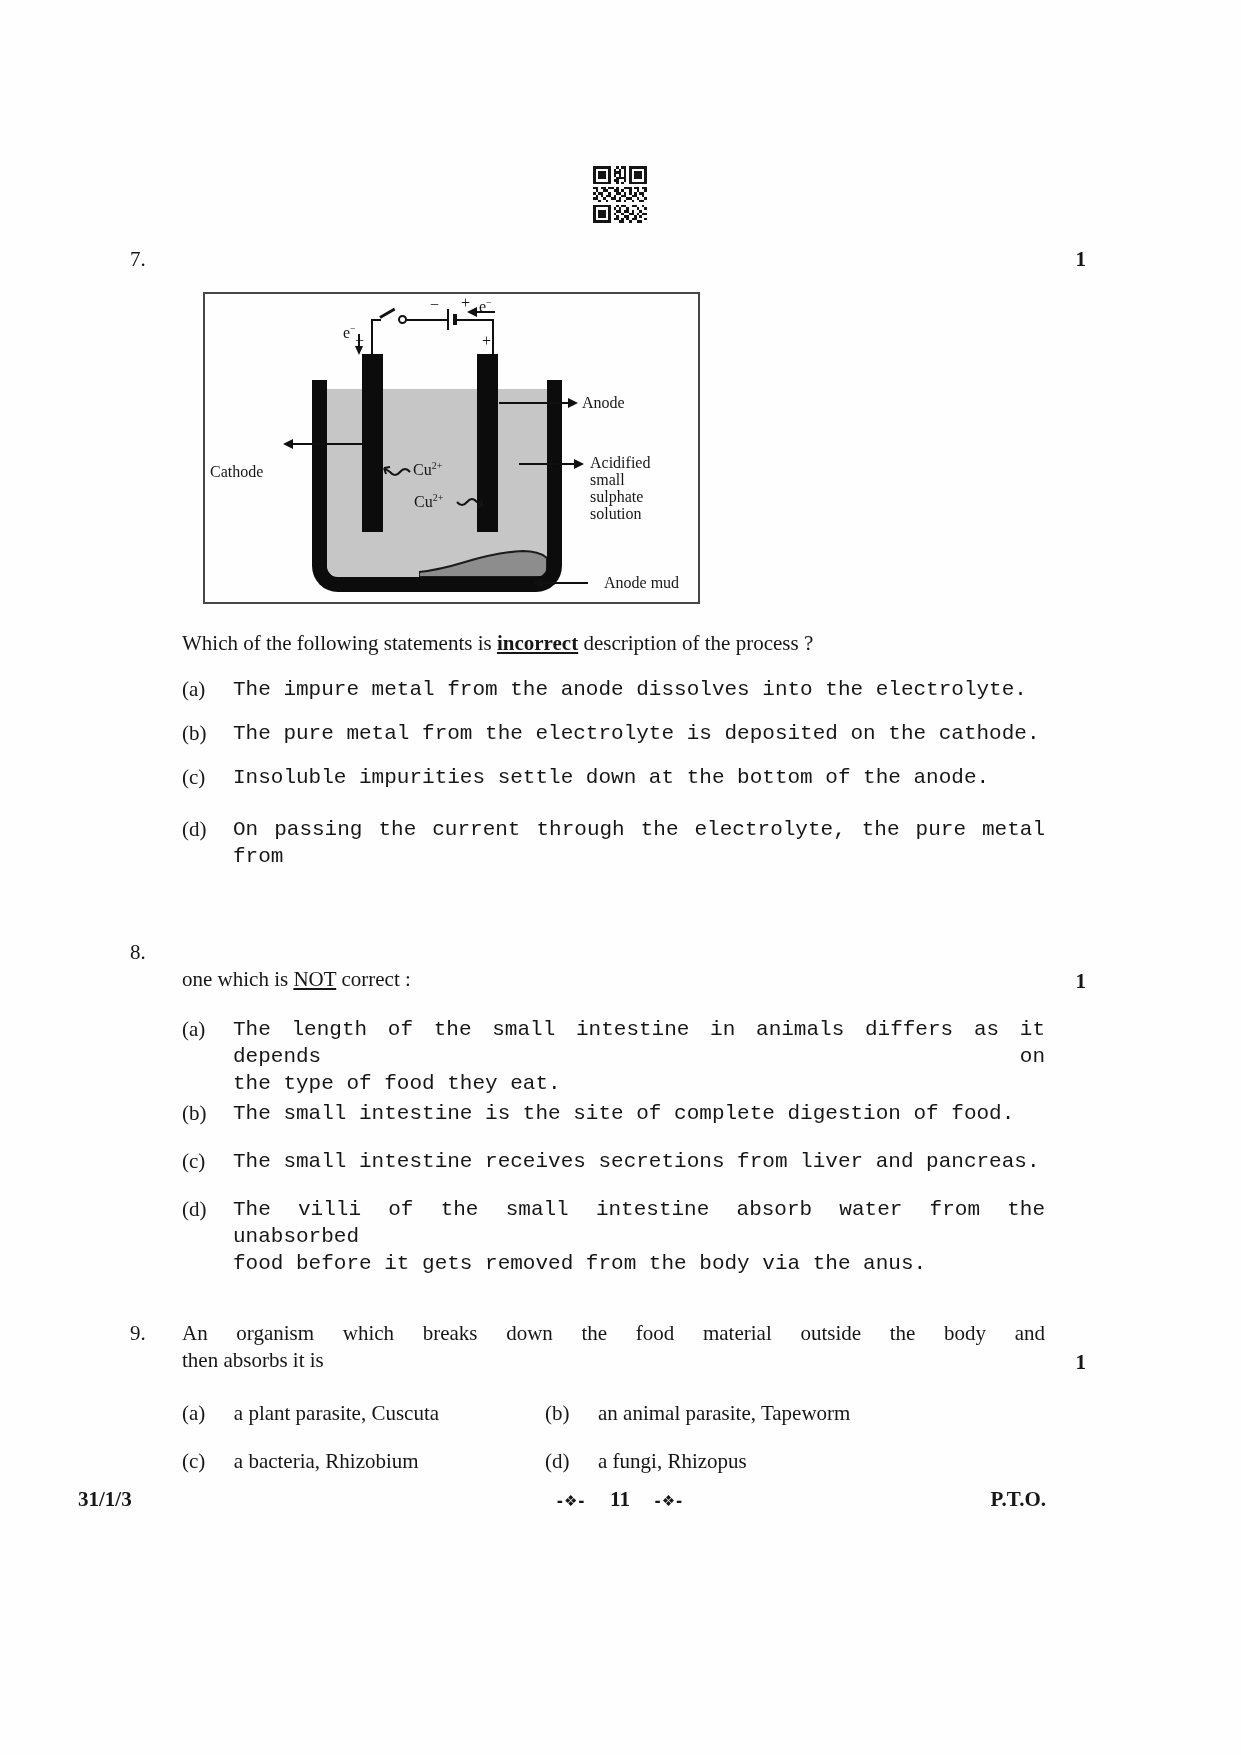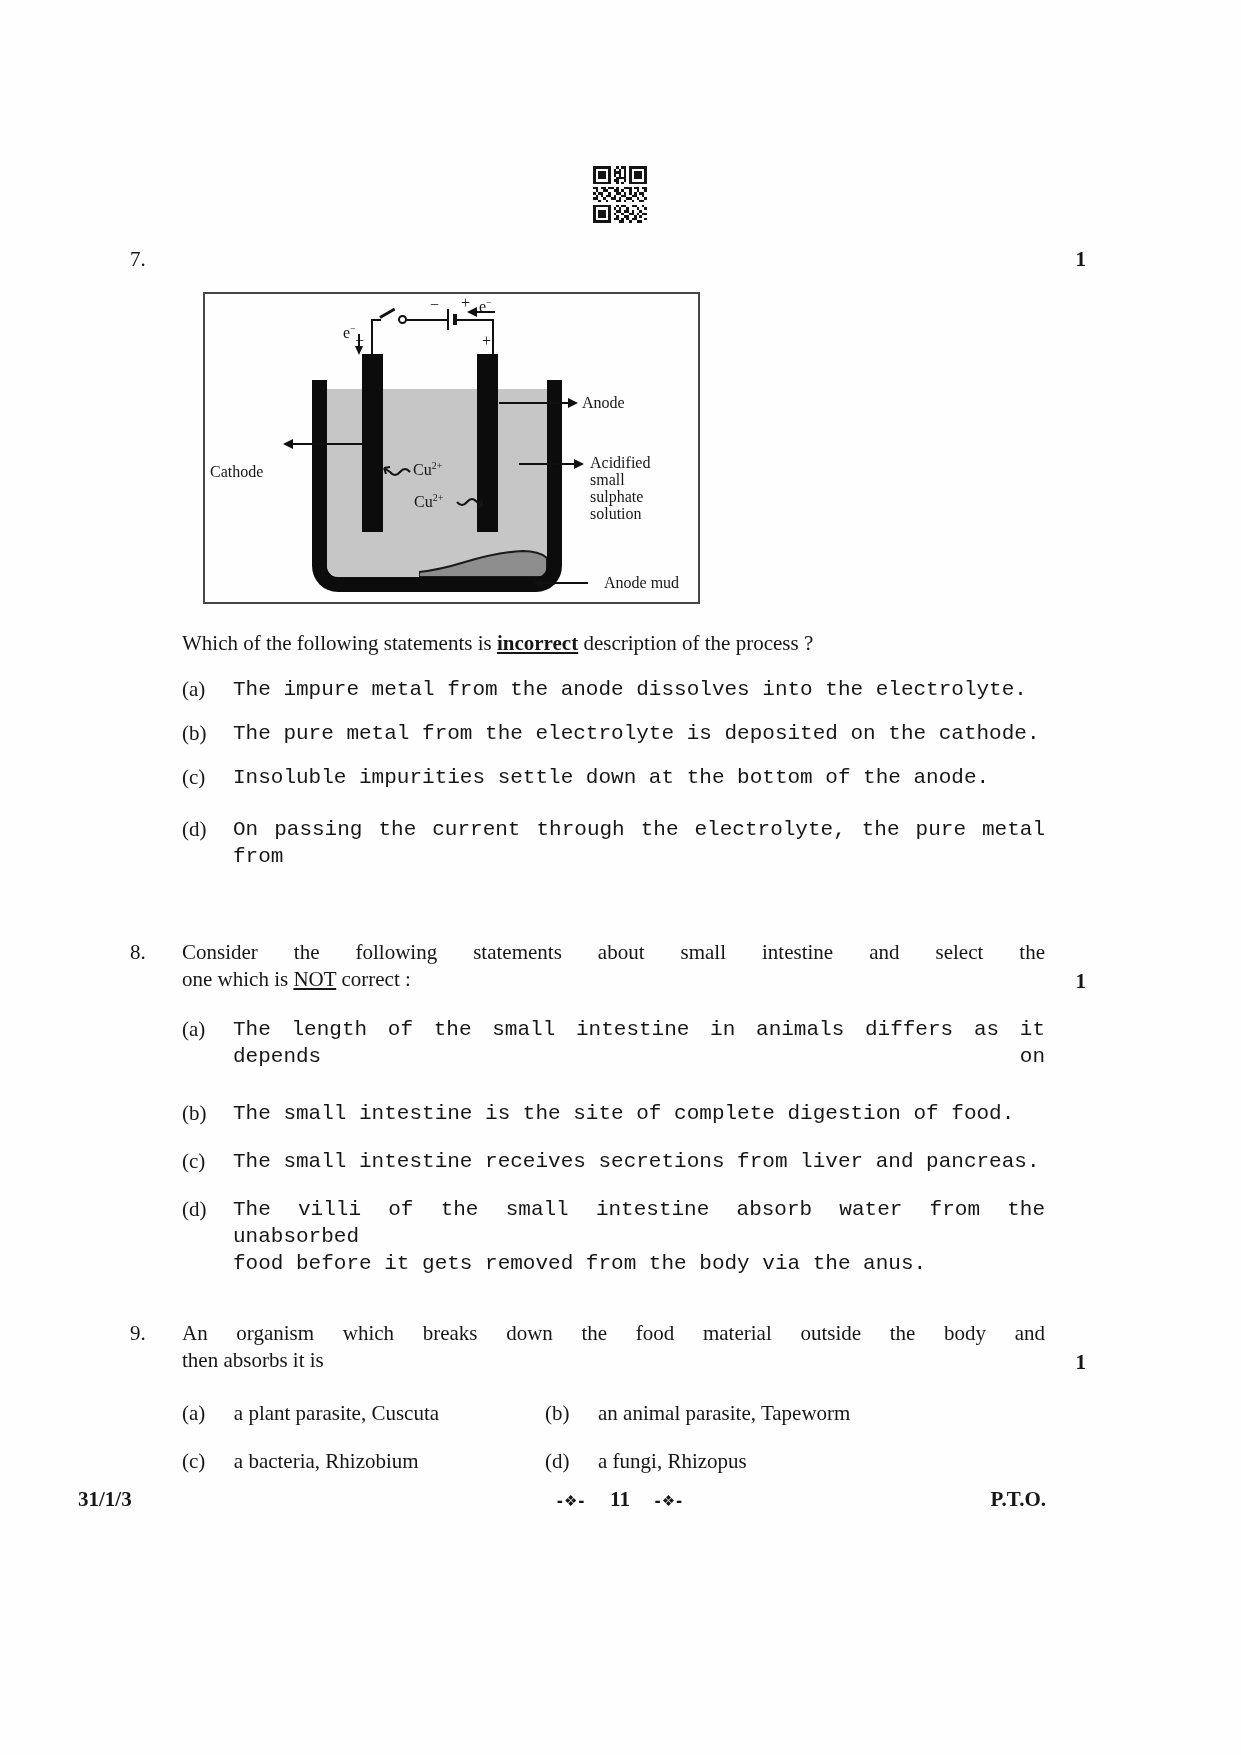--- a/index.html
+++ b/index.html
@@ -233,30 +233,30 @@
     <div class="otext">Insoluble impurities settle down at the bottom of the anode.</div>
   </div>
   <div class="orow t" style="top:816px;">
     <span class="olabel">(d)</span>
     <div class="otext">
       <div class="just">On passing the current through the electrolyte, the pure metal from</div>
     </div>
   </div>
 
   <div class="abs t" style="left:130px;top:939px;">8.</div>
-  <div class="abs t just" style="left:182px;top:939px;width:863px;">Consider the following statements about small intestine and select the</div>
   <div class="abs t" style="left:182px;top:966px;">
     <span>one which is </span><span class="u">NOT</span><span> correct :</span>
   </div>
   <div class="abs t marks" style="left:1056px;top:968px;width:30px;text-align:right;">1</div>
 
   <div class="orow t" style="top:1016px;">
     <span class="olabel">(a)</span>
     <div class="otext">
       <div class="just">The length of the small intestine in animals differs as it depends on</div>
+      <div>the type of food they eat.</div>
     </div>
   </div>
   <div class="orow t" style="top:1100px;">
     <span class="olabel">(b)</span>
     <div class="otext">The small intestine is the site of complete digestion of food.</div>
   </div>
   <div class="orow t" style="top:1148px;">
     <span class="olabel">(c)</span>
     <div class="otext">The small intestine receives secretions from liver and pancreas.</div>
   </div>

